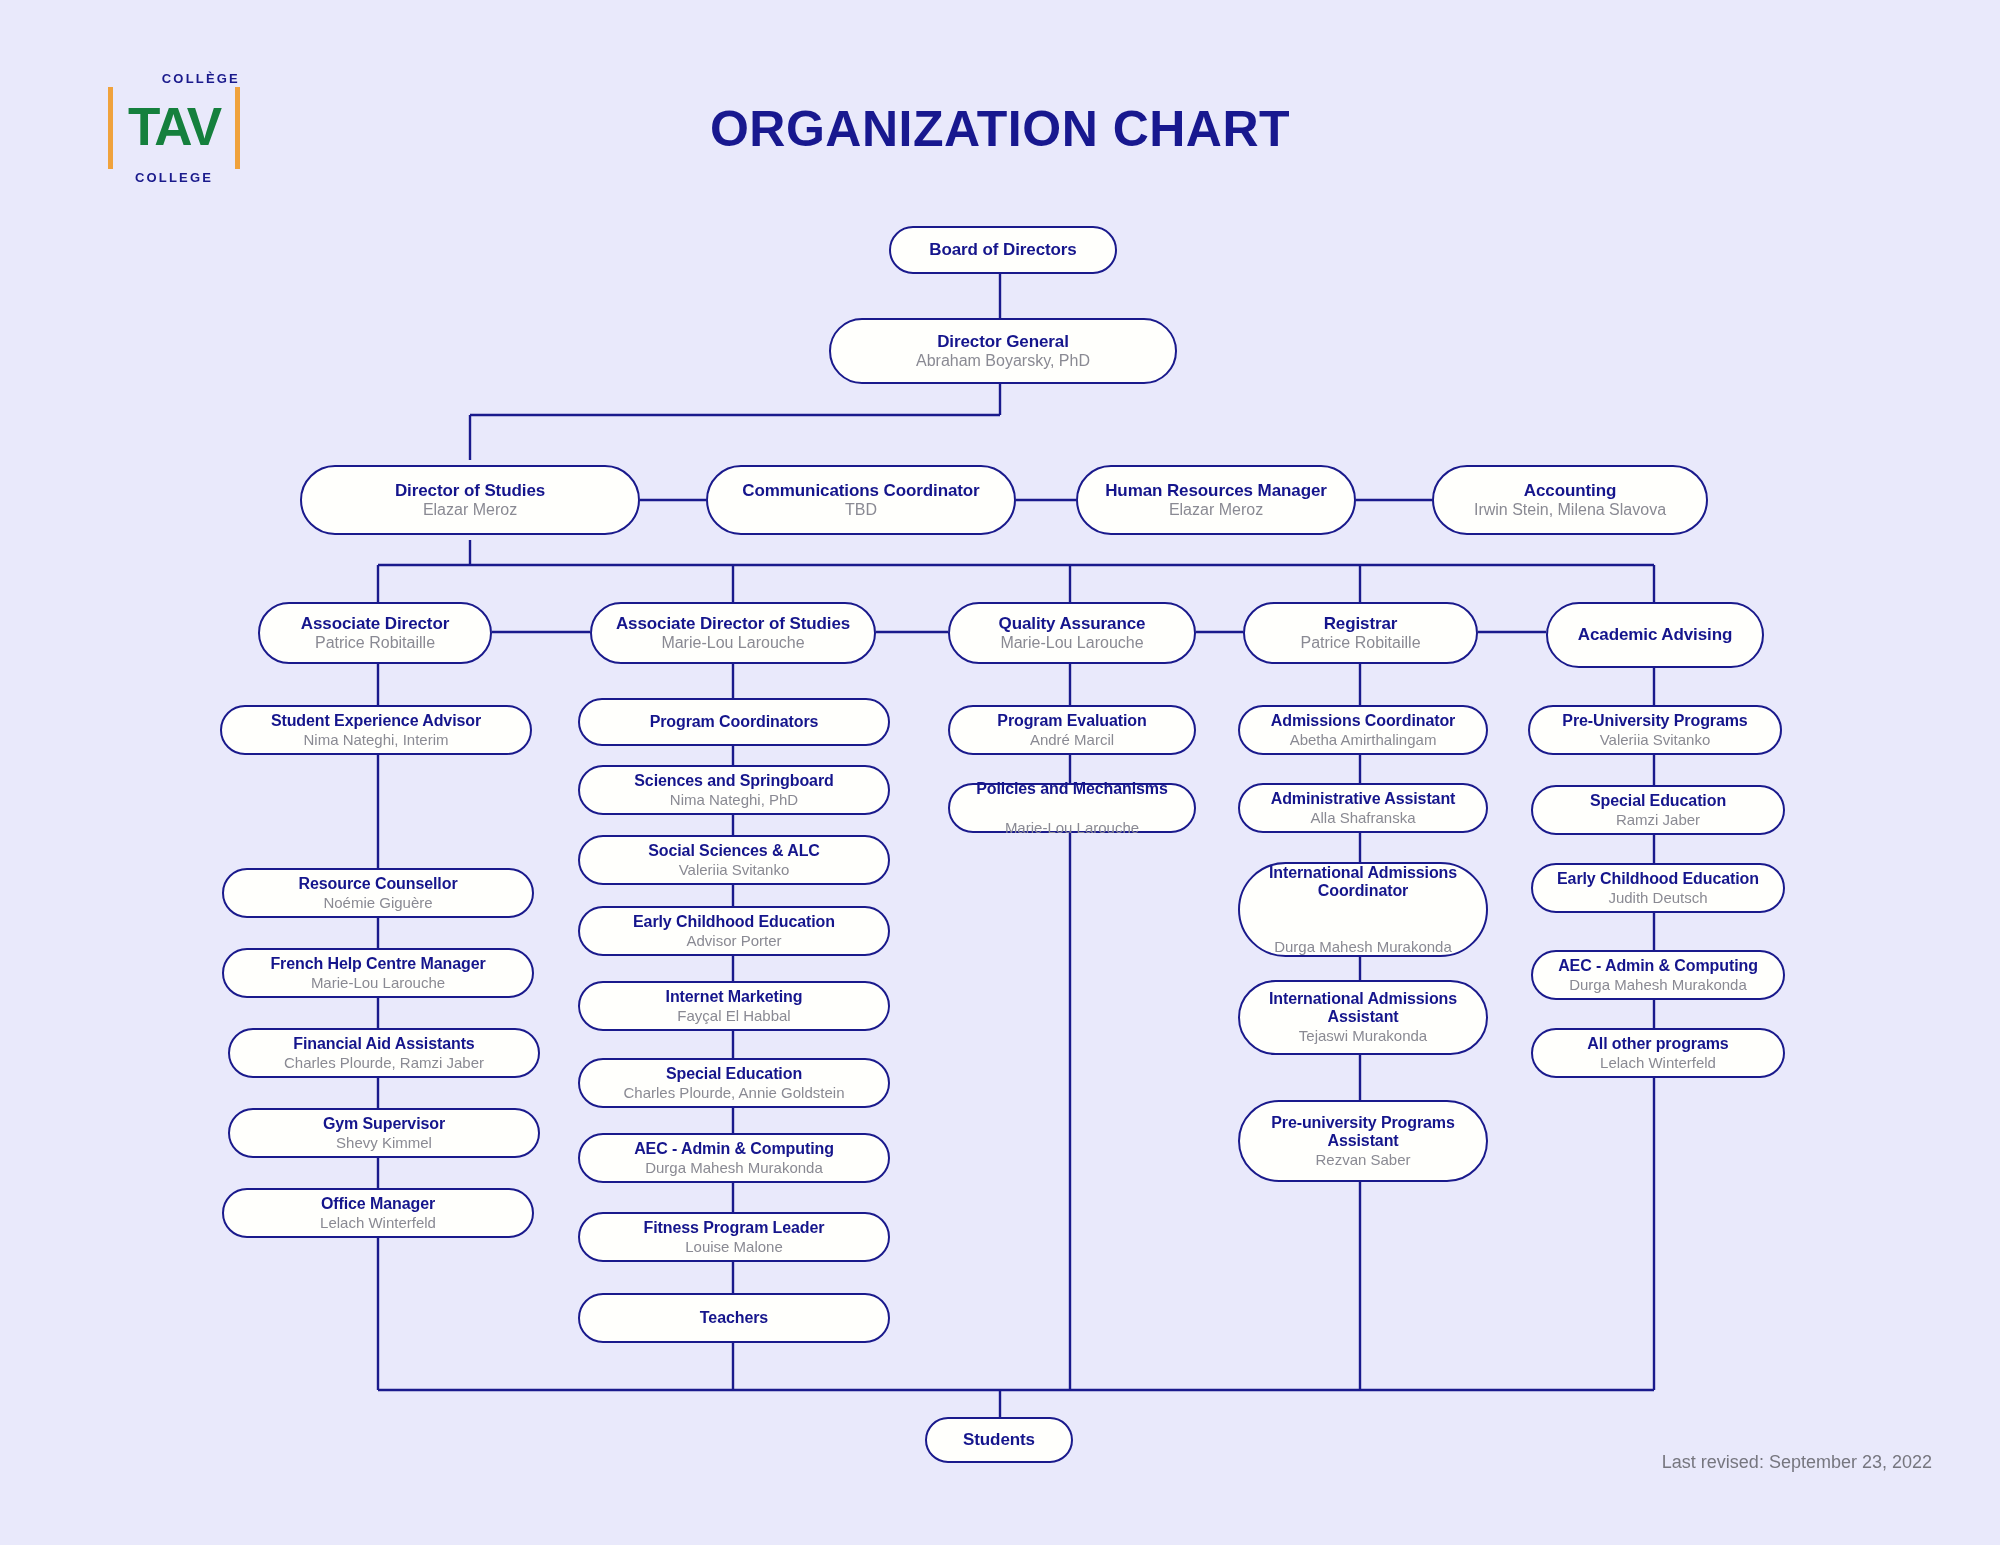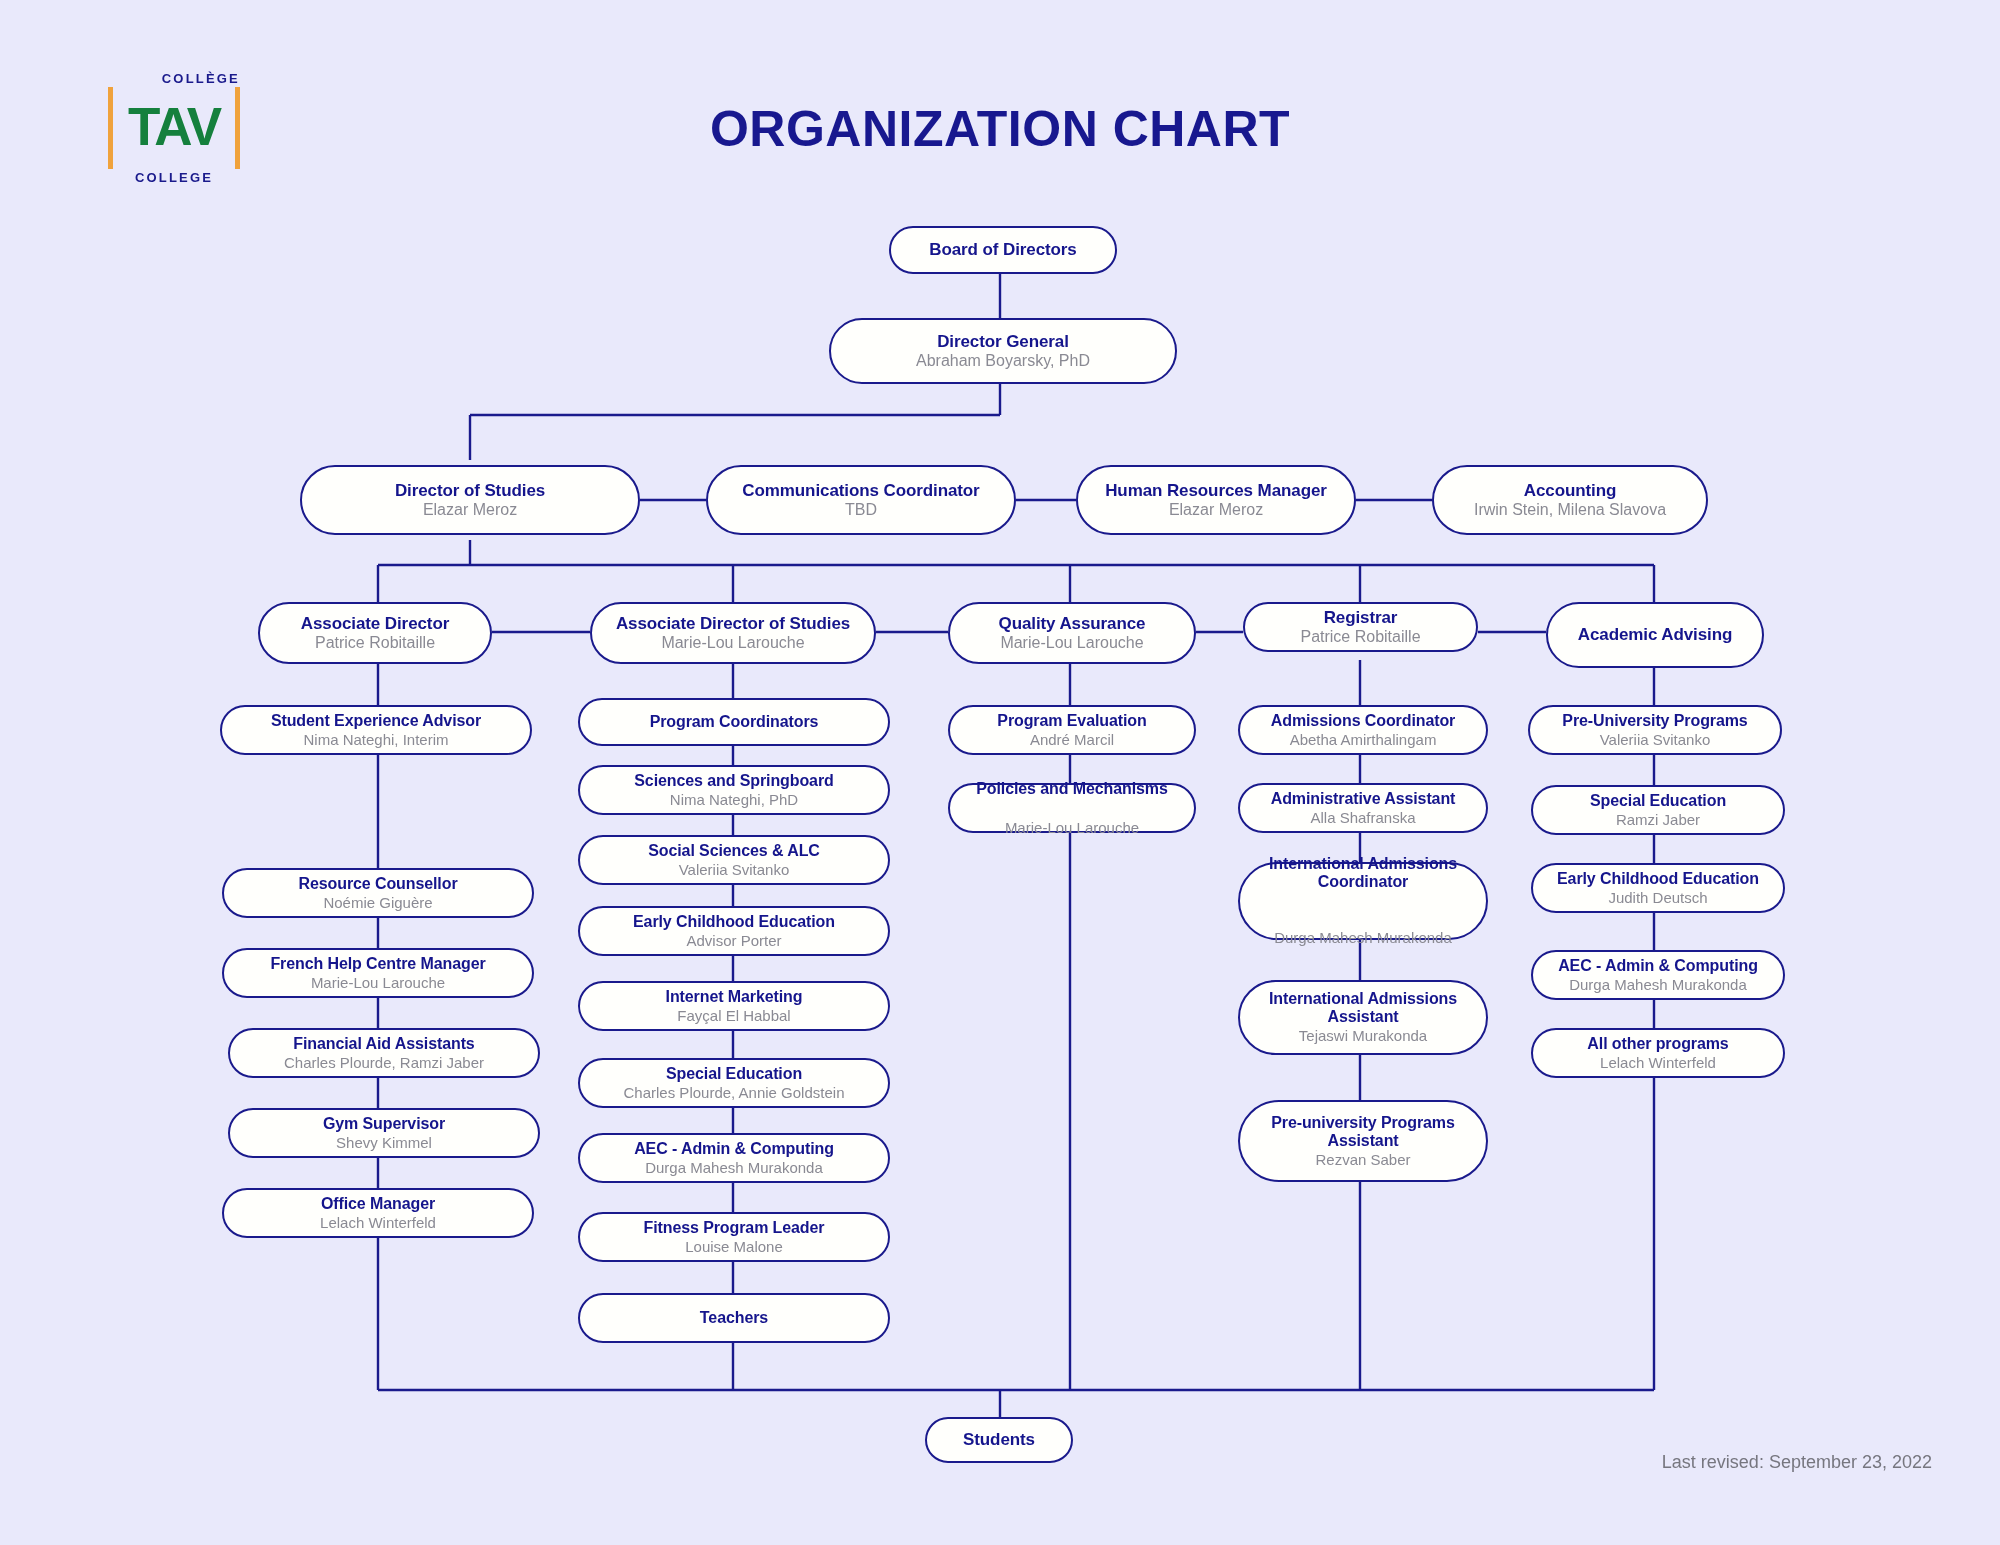--- a/index.html
+++ b/index.html
@@ -215,21 +215,21 @@
   <div class="node" style="left:590px; top:602px; width:286px; height:62px;">
     <div class="t">Associate Director of Studies</div>
     <div class="s">Marie-Lou Larouche</div>
   </div>
 
   <div class="node" style="left:948px; top:602px; width:248px; height:62px;">
     <div class="t">Quality Assurance</div>
     <div class="s">Marie-Lou Larouche</div>
   </div>
 
-  <div class="node" style="left:1243px; top:602px; width:235px; height:50px;">
+  <div class="node" style="left:1243px; top:602px; width:235px; height:62px;">
     <div class="t">Registrar</div>
     <div class="s">Patrice Robitaille</div>
   </div>
 
   <div class="node" style="left:1546px; top:602px; width:218px; height:66px;">
     <div class="t">Academic Advising</div>
   </div>
 
   <div class="node small" style="left:220px; top:705px; width:312px; height:50px;">
     <div class="t">Student Experience Advisor</div>
@@ -301,21 +301,21 @@
   </div>
 
   <div class="node small" style="left:1238px; top:705px; width:250px; height:50px;">
     <div class="t">Admissions Coordinator</div>
     <div class="s">Abetha Amirthalingam</div>
   </div>
   <div class="node small" style="left:1238px; top:783px; width:250px; height:50px;">
     <div class="t">Administrative Assistant</div>
     <div class="s">Alla Shafranska</div>
   </div>
-  <div class="node small" style="left:1238px; top:862px; width:250px; height:78px;gap:37px;">
+  <div class="node small" style="left:1238px; top:862px; width:250px; height:95px;gap:37px;">
     <div class="t">International Admissions Coordinator</div>
     <div class="s">Durga Mahesh Murakonda</div>
   </div>
   <div class="node small" style="left:1238px; top:980px; width:250px; height:75px;">
     <div class="t">International Admissions Assistant</div>
     <div class="s">Tejaswi Murakonda</div>
   </div>
   <div class="node small" style="left:1238px; top:1100px; width:250px; height:82px;">
     <div class="t">Pre-university Programs Assistant</div>
     <div class="s">Rezvan Saber</div>

